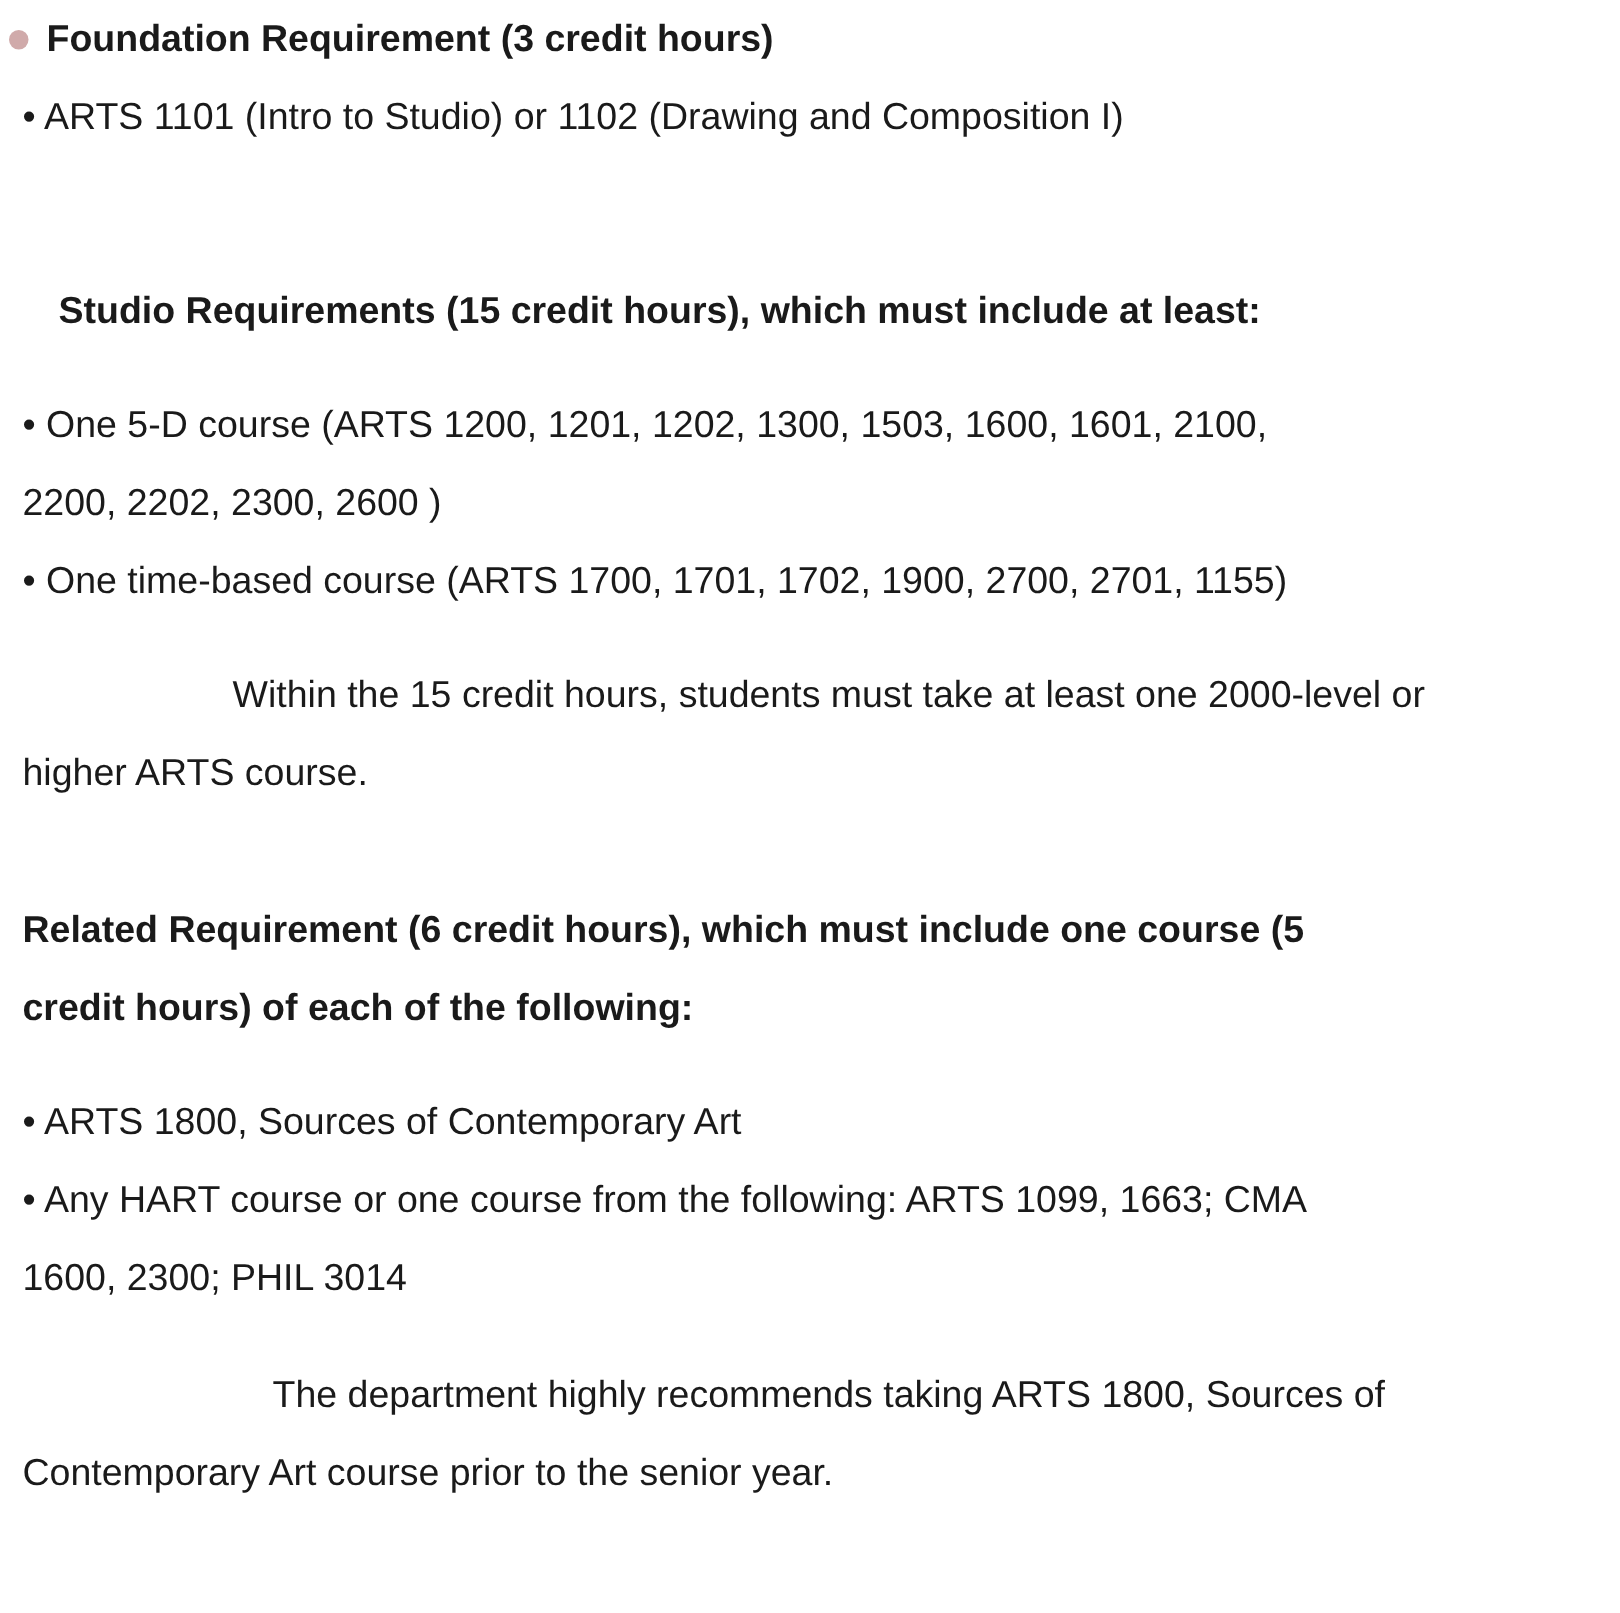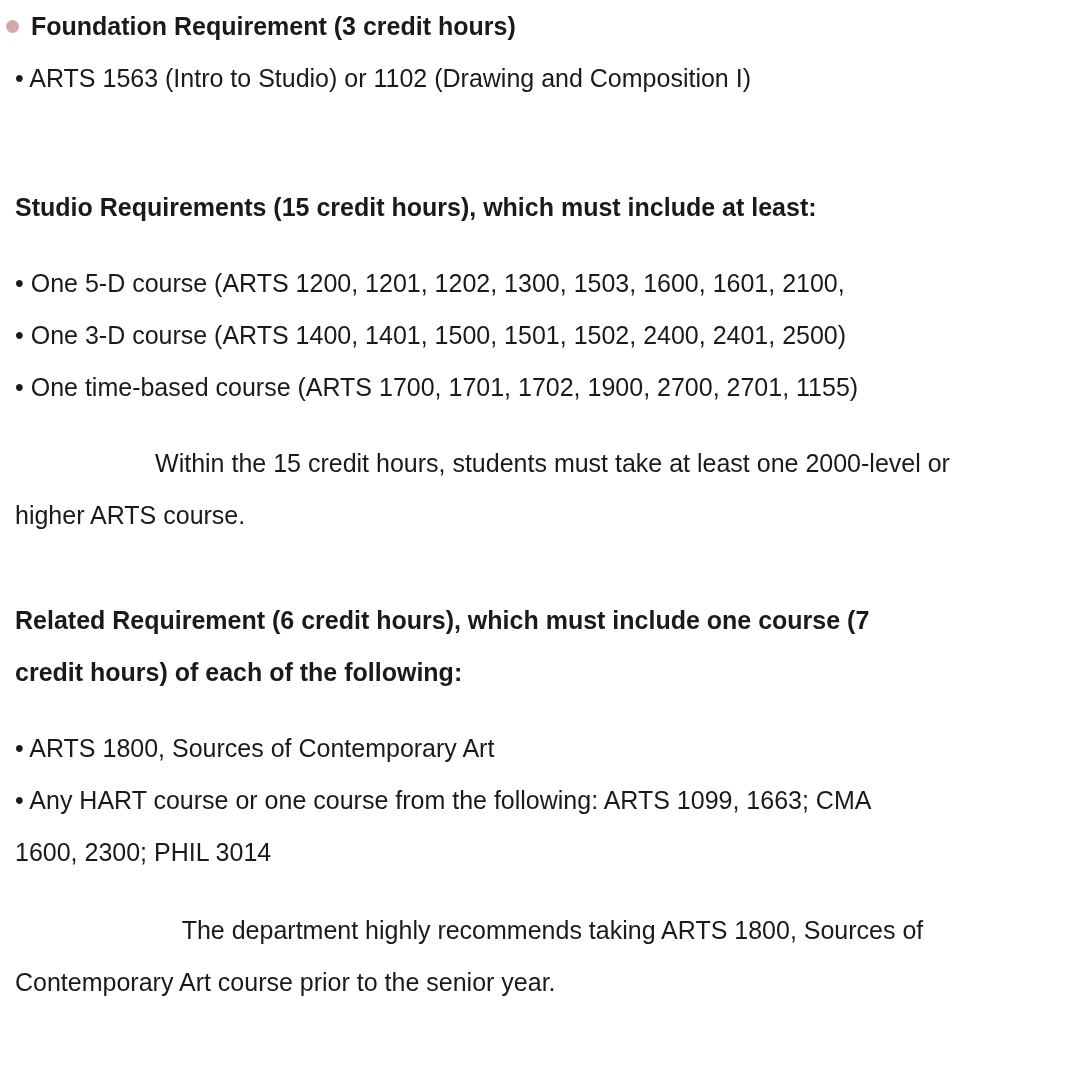--- a/index.html
+++ b/index.html
@@ -22,21 +22,21 @@
   .page {
     position: relative;
     width: 1080px;
     height: 858px;
     padding: 0 15px;
   }
   .line { white-space: nowrap; }
   .block.heading .line,
   .block.heading-bulleted .line { font-weight: bold; }
   .block.heading-bulleted { padding-left: 16px; position: relative; }
-  .block.gap-lg { margin-top: 77px; }
+  .block.gap-lg { margin-top: 77px; margin-left: 24px; }
   .block.gap-md { margin-top: 53px; }
   .block.gap-sm { margin-top: 24px; }
   .block.gap-sm2 { margin-top: 26px; }
   .para-indent .line:first-child { padding-left: 25px; text-align: center; }
   .bullet-cut {
     position: absolute;
     left: -9px;
     top: 20px;
     width: 13px;
     height: 13px;
@@ -48,40 +48,40 @@
 <body>
 
 <div class="page">
 
   <div class="block heading-bulleted">
     <span class="bullet-cut"></span>
     <div class="line">Foundation Requirement (3 credit hours)</div>
   </div>
 
   <div class="block bullet-list">
-    <div class="line">• ARTS 1563 (Intro to Studio) or 1102 (Drawing and Composition I)</div>
+    <div class="line">• ARTS 1101 (Intro to Studio) or 1102 (Drawing and Composition I)</div>
   </div>
 
   <div class="block heading gap-lg">
     <div class="line">Studio Requirements (15 credit hours), which must include at least:</div>
   </div>
 
   <div class="block bullet-list gap-sm">
     <div class="line">• One 5-D course (ARTS 1200, 1201, 1202, 1300, 1503, 1600, 1601, 2100,</div>
-    <div class="line">• One 3-D course (ARTS 1400, 1401, 1500, 1501, 1502, 2400, 2401, 2500)</div>
+    <div class="line">2200, 2202, 2300, 2600 )</div>
     <div class="line">• One time-based course (ARTS 1700, 1701, 1702, 1900, 2700, 2701, 1155)</div>
   </div>
 
   <div class="block para-indent gap-sm">
     <div class="line">Within the 15 credit hours, students must take at least one 2000-level or</div>
     <div class="line">higher ARTS course.</div>
   </div>
 
   <div class="block heading gap-md">
-    <div class="line">Related Requirement (6 credit hours), which must include one course (7</div>
+    <div class="line">Related Requirement (6 credit hours), which must include one course (5</div>
     <div class="line">credit hours) of each of the following:</div>
   </div>
 
   <div class="block bullet-list gap-sm">
     <div class="line">• ARTS 1800, Sources of Contemporary Art</div>
     <div class="line">• Any HART course or one course from the following: ARTS 1099, 1663; CMA</div>
     <div class="line">1600, 2300; PHIL 3014</div>
   </div>
 
   <div class="block para-indent gap-sm2">

